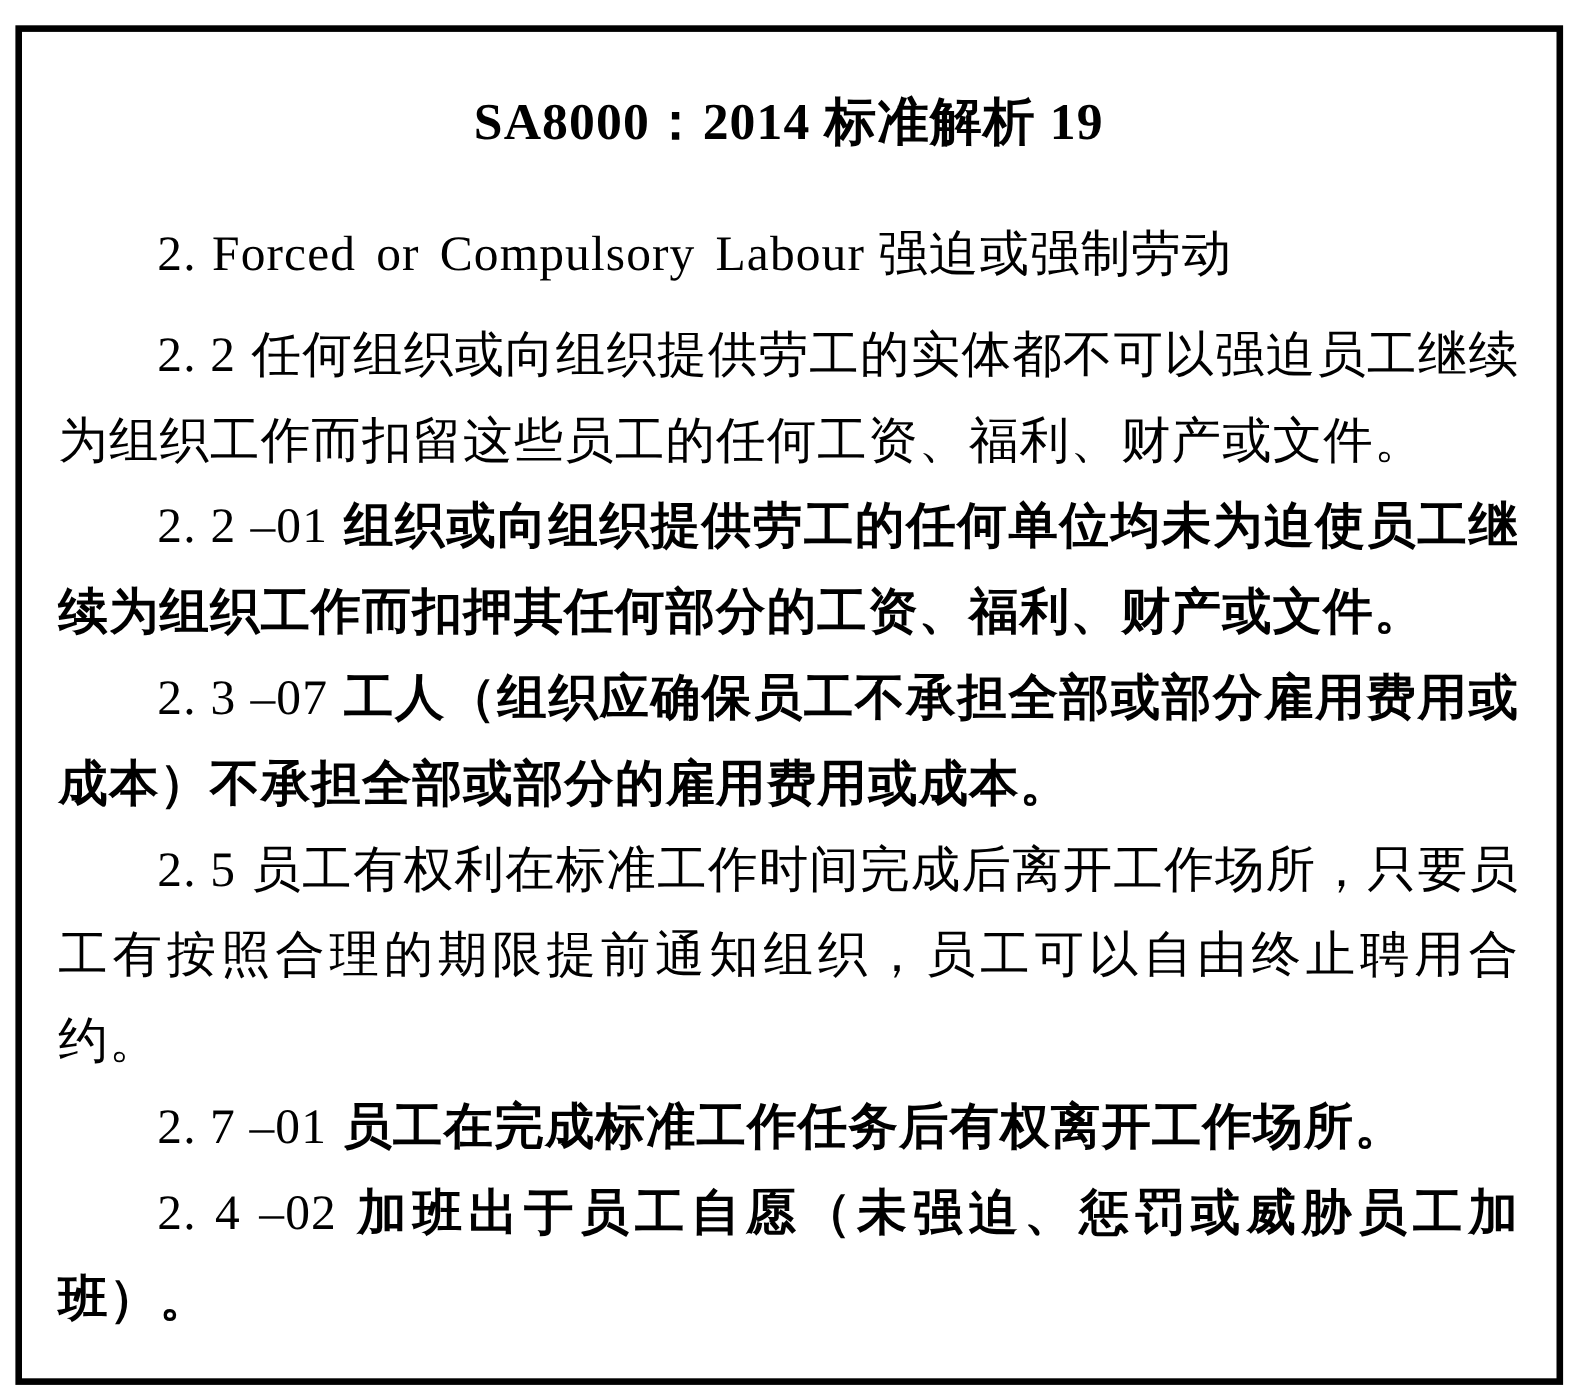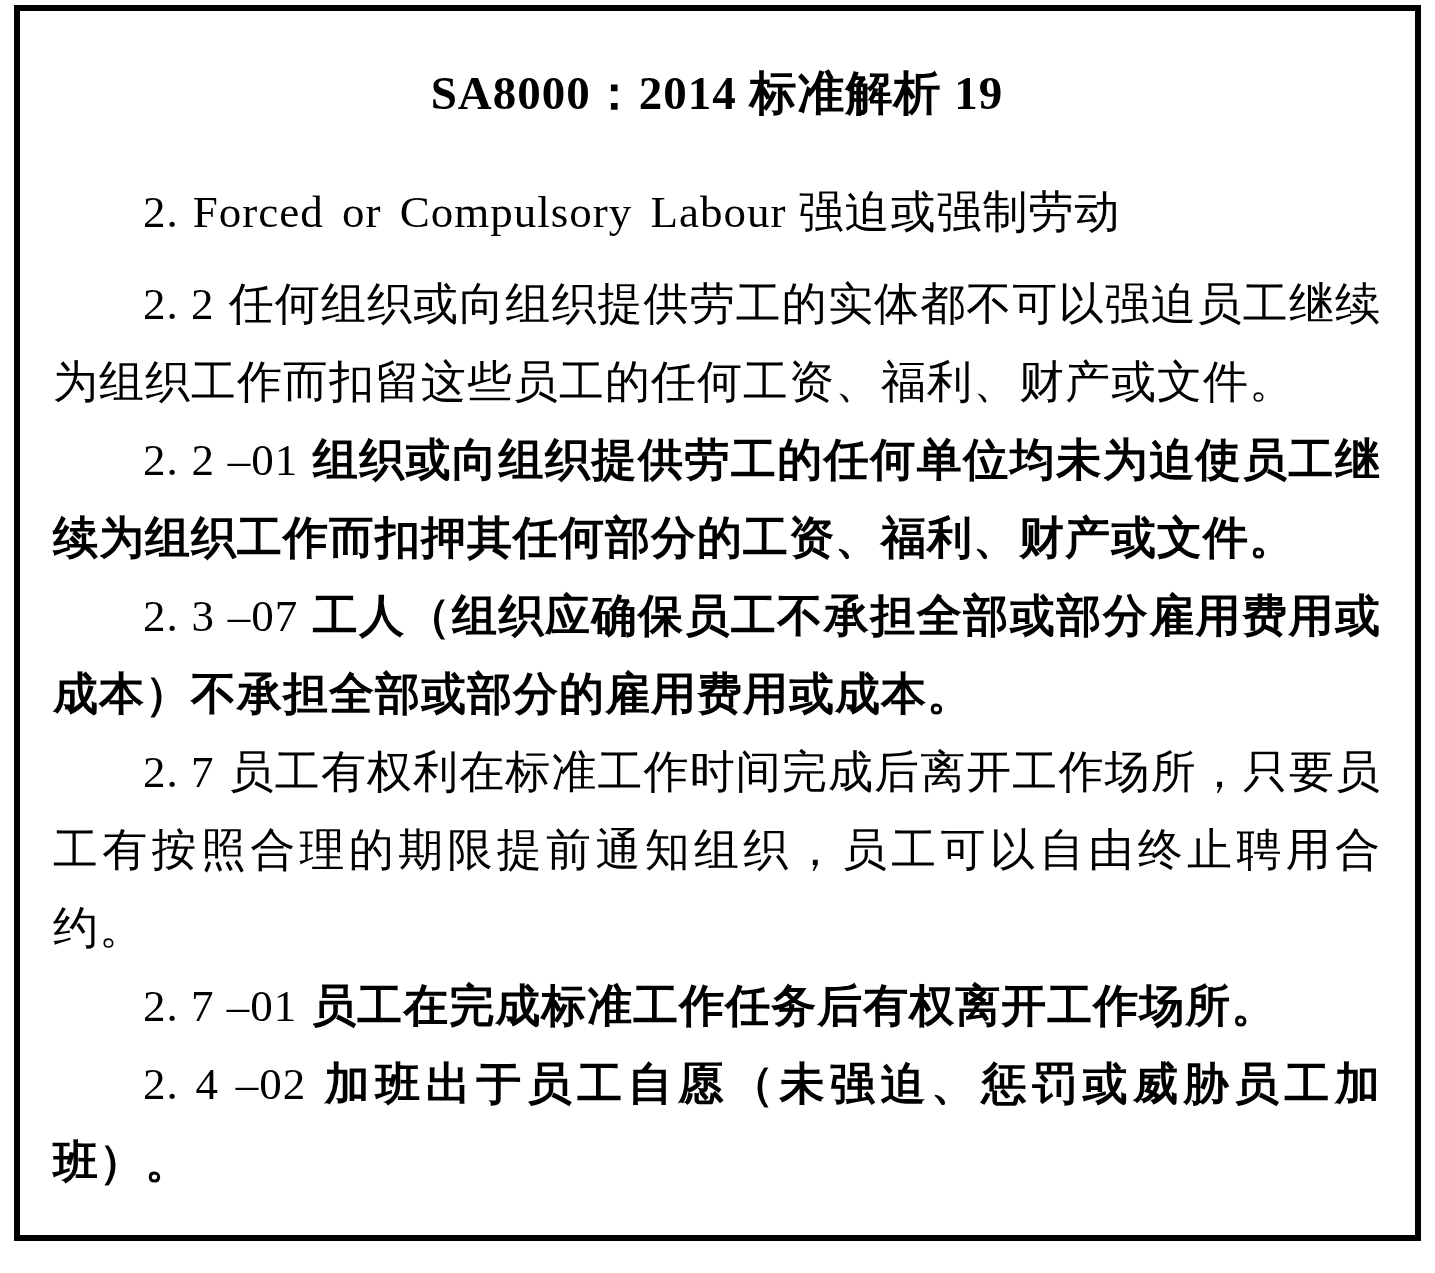--- a/index.html
+++ b/index.html
@@ -11,21 +11,21 @@
     width: 1435px;
     height: 1273px;
     position: relative;
     overflow: hidden;
     color: #000000;
     font-family: "Liberation Serif", "DejaVu Serif", serif;
   }
   .frame {
     position: absolute;
     left: 14px;
-    top: 5px;
+    top: 23px;
     width: 1407px;
     height: 1236px;
     border: 6px solid #000000;
     box-sizing: border-box;
     background: #ffffff;
   }
   .content {
     padding: 52px 34px 0 33px;
   }
   .doc-title {
@@ -95,21 +95,21 @@
   <p class="para regular">
     <span class="num">2. 2 –01</span><span class="zh">组织或向组织提供劳工的任何单位均未为迫使员工继续为组织工作而扣押其任何部分的工资、福利、财产或文件。</span>
   </p>
 
 
   <p class="para regular">
     <span class="num">2. 3 –07</span><span class="zh">工人（组织应确保员工不承担全部或部分雇用费用或成本）不承担全部或部分的雇用费用或成本。</span>
   </p>
 
   <p class="para bold">
-    <span class="num">2. 7</span><span class="zh">员工有权利在标准工作时间完成后离开工作场所，只要员工有按照合理的期限提前通知组织，员工可以自由终止聘用合约。</span>
+    <span class="num">2. 5</span><span class="zh">员工有权利在标准工作时间完成后离开工作场所，只要员工有按照合理的期限提前通知组织，员工可以自由终止聘用合约。</span>
   </p>
 
   <p class="para regular">
     <span class="num">2. 7 –01</span><span class="zh">员工在完成标准工作任务后有权离开工作场所。</span>
   </p>
 
   <p class="para regular">
     <span class="num">2. 4 –02</span><span class="zh">加班出于员工自愿（未强迫、惩罚或威胁员工加班）。</span>
   </p>
 

